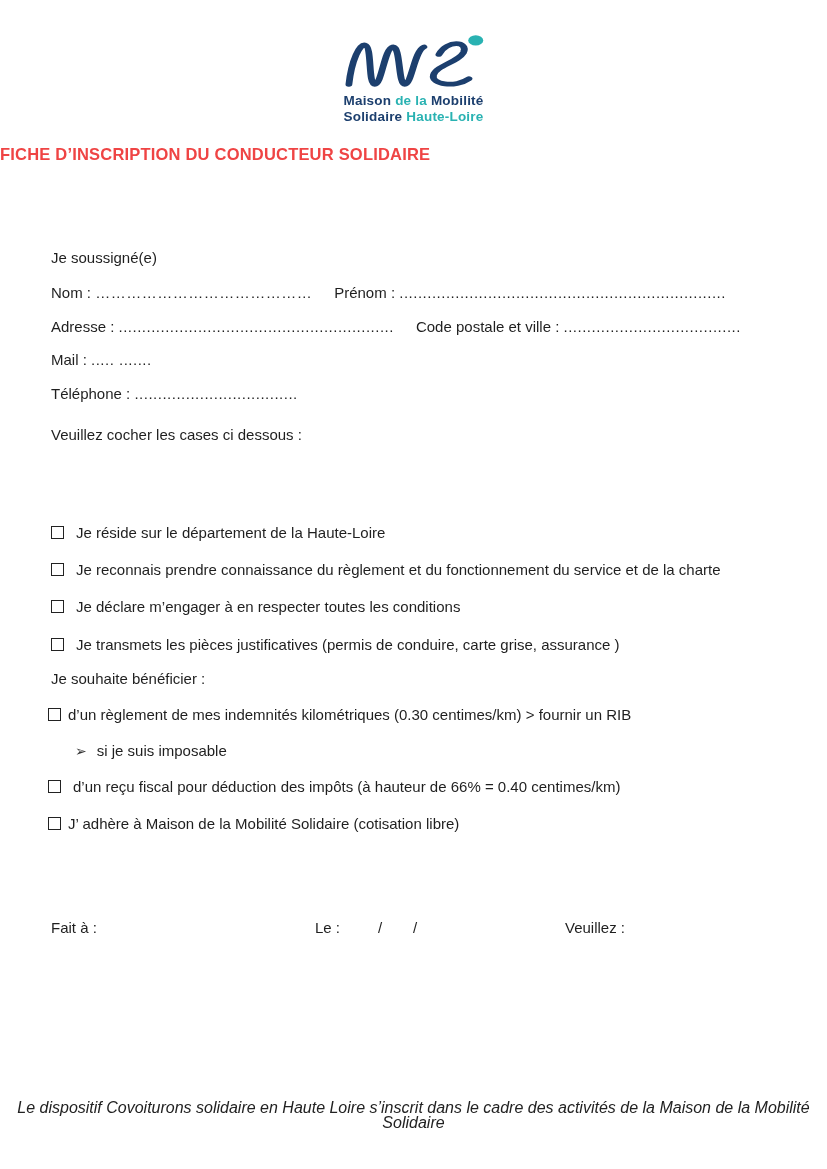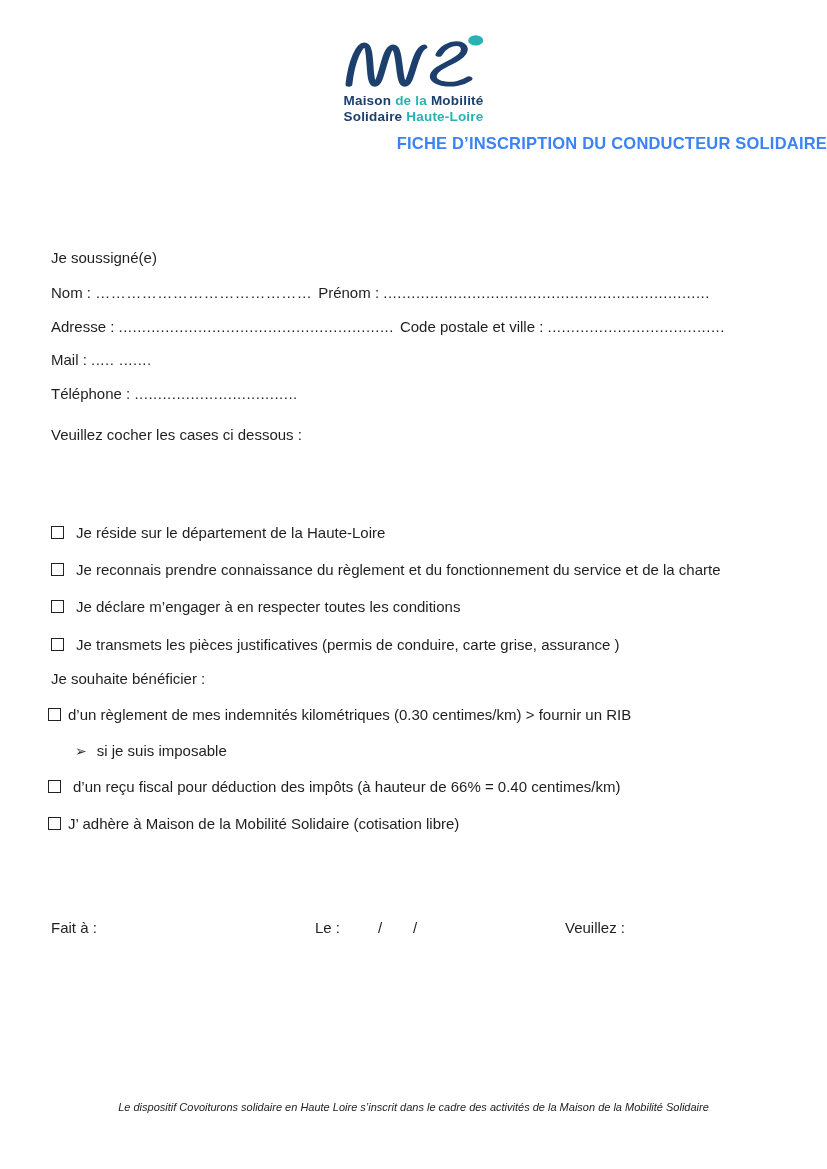--- a/index.html
+++ b/index.html
@@ -13,32 +13,32 @@
     color:#1f1f1f;
     overflow:hidden;
   }
   .abs{position:absolute;left:51px;white-space:nowrap;}
   
   .logo-mark{position:absolute;left:338px;top:32px;}
   .logo-line{position:absolute;left:0;right:0;text-align:center;font-weight:bold;font-size:13.5px;letter-spacing:.2px;}
   .navy{color:#1c3f6e;}
   .teal{color:#29b2b2;}
   
-  .title{position:absolute;left:0;right:0;top:134px;text-align:right;font-weight:bold;font-size:16.5px;color:#3b82f6;letter-spacing:.2px;}
+  .title{position:absolute;left:0;right:0;top:145px;text-align:left;font-weight:bold;font-size:16.5px;color:#ef4444;letter-spacing:.2px;}
   
   .cb-row{display:flex;align-items:center;justify-content:flex-end;}
   .cb{display:inline-block;width:11px;height:11px;border:1.4px solid #222;margin-right:12px;flex:0 0 auto;background:#fff;}
   .cb-row.tight .cb{margin-right:7px;}
   .arrow{display:inline-block;margin-right:10px;font-size:14px;color:#333;}
   .dots{letter-spacing:.5px;}
-  .gap{margin-left:6px;}
+  .gap{margin-left:22px;}
   
   .sig span{position:absolute;white-space:nowrap;}
   
-  .footer{position:absolute;left:0;right:0;top:1100px;text-align:center;font-style:italic;font-size:11px;color:#222;line-height:15px;}
+  .footer{position:absolute;left:0;right:0;top:1100px;text-align:center;font-style:italic;font-size:16px;color:#222;line-height:15px;}
 </style>
 </head>
 <body>
 
 <div class="page">
 
   <svg class="logo-mark" width="150" height="58" viewBox="0 0 110 62" preserveAspectRatio="none">
     <path d="M8,56 C10,30 16,12 20,14 C25,16 22,56 27,56 C32,56 34,18 40,16 C46,14 44,56 49,56 C54,56 56,20 63,16" fill="none" stroke="#1c3f6e" stroke-width="5" stroke-linecap="round" stroke-linejoin="round"></path>
     <path d="M74,24 C80,8 96,10 92,22 C88,32 72,36 70,46 C68,56 86,60 96,50" fill="none" stroke="#1c3f6e" stroke-width="5" stroke-linecap="round"></path>
     <circle cx="101" cy="9" r="5.5" fill="#29b2b2"></circle>

